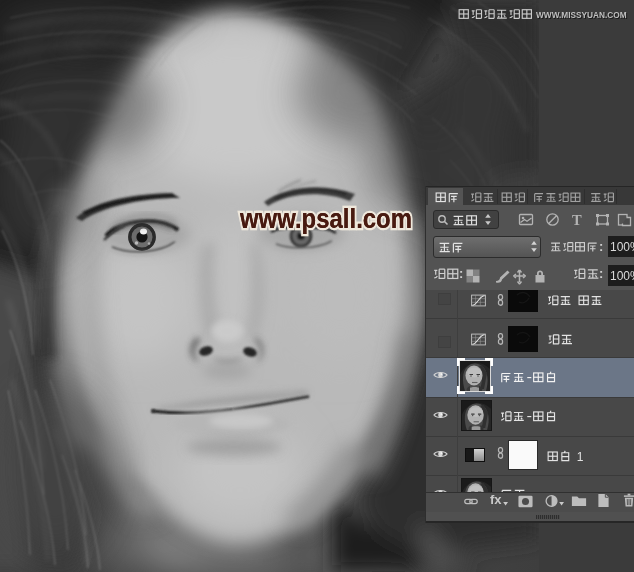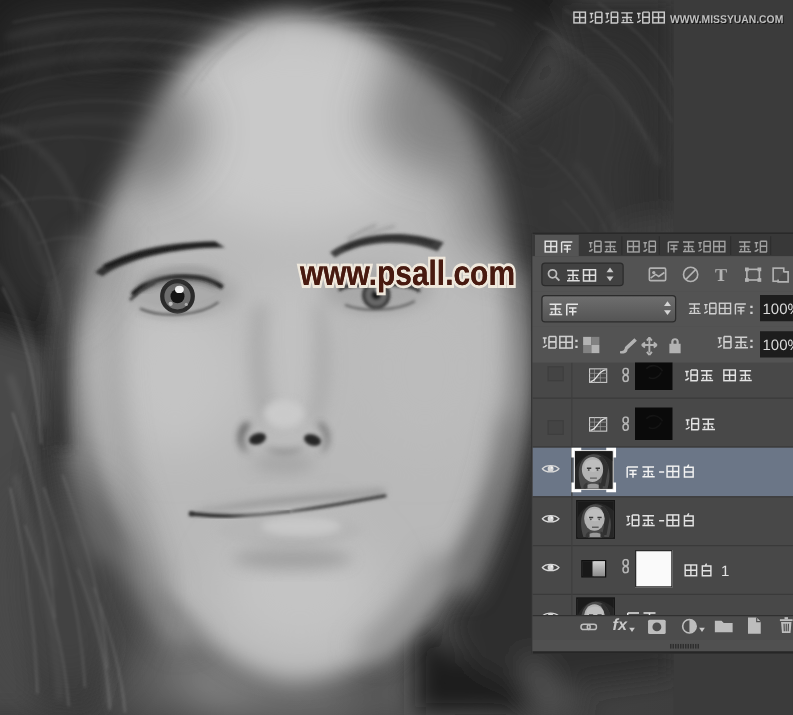--- a/index.html
+++ b/index.html
@@ -515,21 +515,21 @@
         </svg>
  </div>
 
  <div class="abs" style="left:0;top:306px;width:209px;height:20px;background:#4c4c4c;border-top:1px solid #303030;box-sizing:border-box"></div>
  <svg class="abs" style="left:38px;top:310px" width="14" height="11" viewBox="0 0 18 11">
         <g fill="none" stroke="#bdbdbd" stroke-width="1.6">
           <rect x="1" y="2.8" width="9.5" height="5.4" rx="2.7"></rect>
           <rect x="7.5" y="2.8" width="9.5" height="5.4" rx="2.7"></rect>
         </g>
       </svg>
- <div class="abs" style="left:64px;top:306px;color:#c9c9c9;font-size:13px;font-style:italic;font-weight:bold">fx</div>
+ <div class="abs" style="left:64px;top:306px;color:#c9c9c9;font-size:13px;font-weight:bold">fx</div>
  <svg class="abs" style="left:77px;top:316px" width="6" height="4" viewBox="0 0 7 5">
         <path d="M0,0 H6 L3,4.5 Z" fill="#c9c9c9"></path>
       </svg>
  <svg class="abs" style="left:92px;top:309px" width="15" height="13" viewBox="0 0 17 14">
         <rect x="0.5" y="0.5" width="16" height="13" rx="1.5" fill="#bdbdbd"></rect>
         <circle cx="8.5" cy="7" r="4" fill="#4c4c4c"></circle>
       </svg>
  <svg class="abs" style="left:119px;top:308px" width="14" height="14" viewBox="0 0 15 14">
         <circle cx="7" cy="7" r="5.8" fill="none" stroke="#bdbdbd" stroke-width="1.4"></circle>
         <path d="M7,1.2 A5.8,5.8 0 0 1 7,12.8 Z" fill="#bdbdbd"></path>

